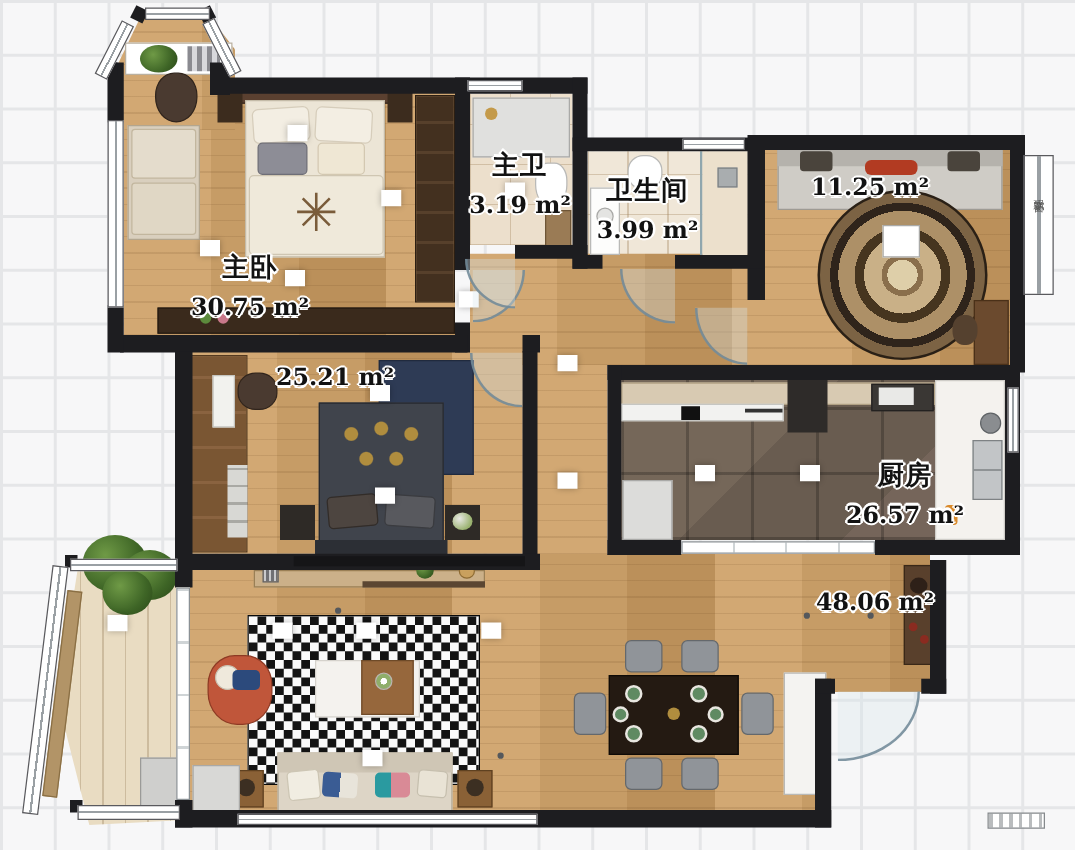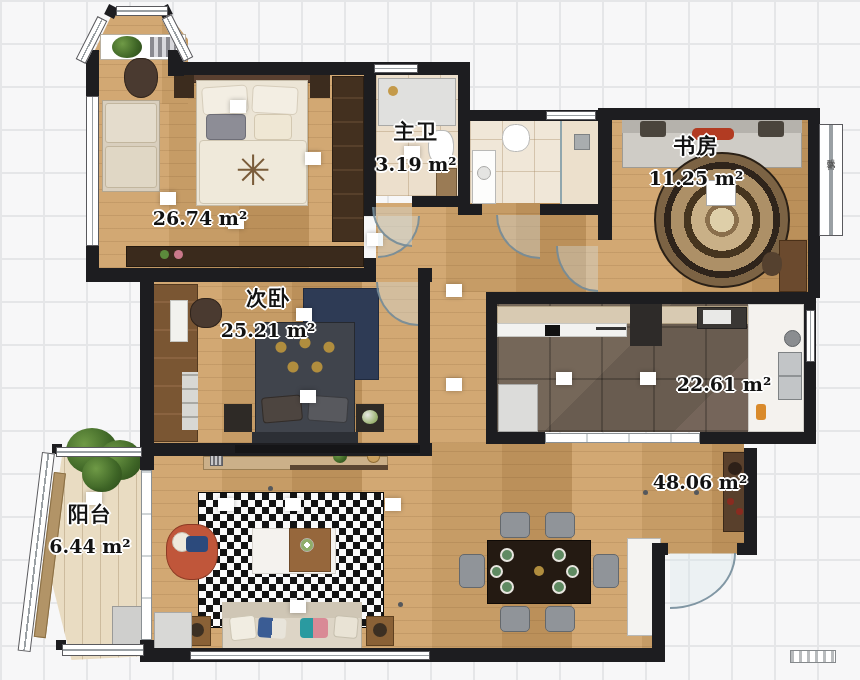--- a/index.html
+++ b/index.html
@@ -265,38 +265,38 @@
   <div class="lightsq" style="left:86px;top:492px;"></div>
   <div class="dot" style="left:643px;top:490px;"></div>
   <div class="dot" style="left:694px;top:490px;"></div>
   <div class="dot" style="left:268px;top:486px;"></div>
   <div class="dot" style="left:398px;top:602px;"></div>
 
   <div class="ab radiator" style="left:790px;top:650px;width:46px;height:13px;"></div>
   <div class="baylabel" style="left:824px;top:152px;">飘窗</div>
 
   <div class="rlabel" style="left:200px;top:200px;">
-    <span class="rarea">26.74 m²</span>
+    <span class="rname">主卧</span>
+    <span class="rarea">30.75 m²</span>
   </div>
   <div class="rlabel" style="left:416px;top:118px;">
     <span class="rname">主卫</span>
     <span class="rarea">3.19 m²</span>
   </div>
+  <div class="rlabel" style="left:518px;top:138px;">
+    <span class="rname">卫生间</span>
+    <span class="rarea">3.99 m²</span>
+  </div>
   <div class="rlabel" style="left:696px;top:132px;">
-    <span class="rname">书房</span>
     <span class="rarea">11.25 m²</span>
   </div>
   <div class="rlabel" style="left:724px;top:366px;">
-    <span class="rarea">22.61 m²</span>
+    <span class="rname">厨房</span>
+    <span class="rarea">26.57 m²</span>
   </div>
   <div class="rlabel" style="left:268px;top:284px;">
-    <span class="rname">次卧</span>
     <span class="rarea">25.21 m²</span>
   </div>
   <div class="rlabel" style="left:700px;top:464px;">
     <span class="rarea">48.06 m²</span>
   </div>
-  <div class="rlabel" style="left:90px;top:500px;">
-    <span class="rname">阳台</span>
-    <span class="rarea">6.44 m²</span>
-  </div>
 
 </div>
 
 </body></html>

